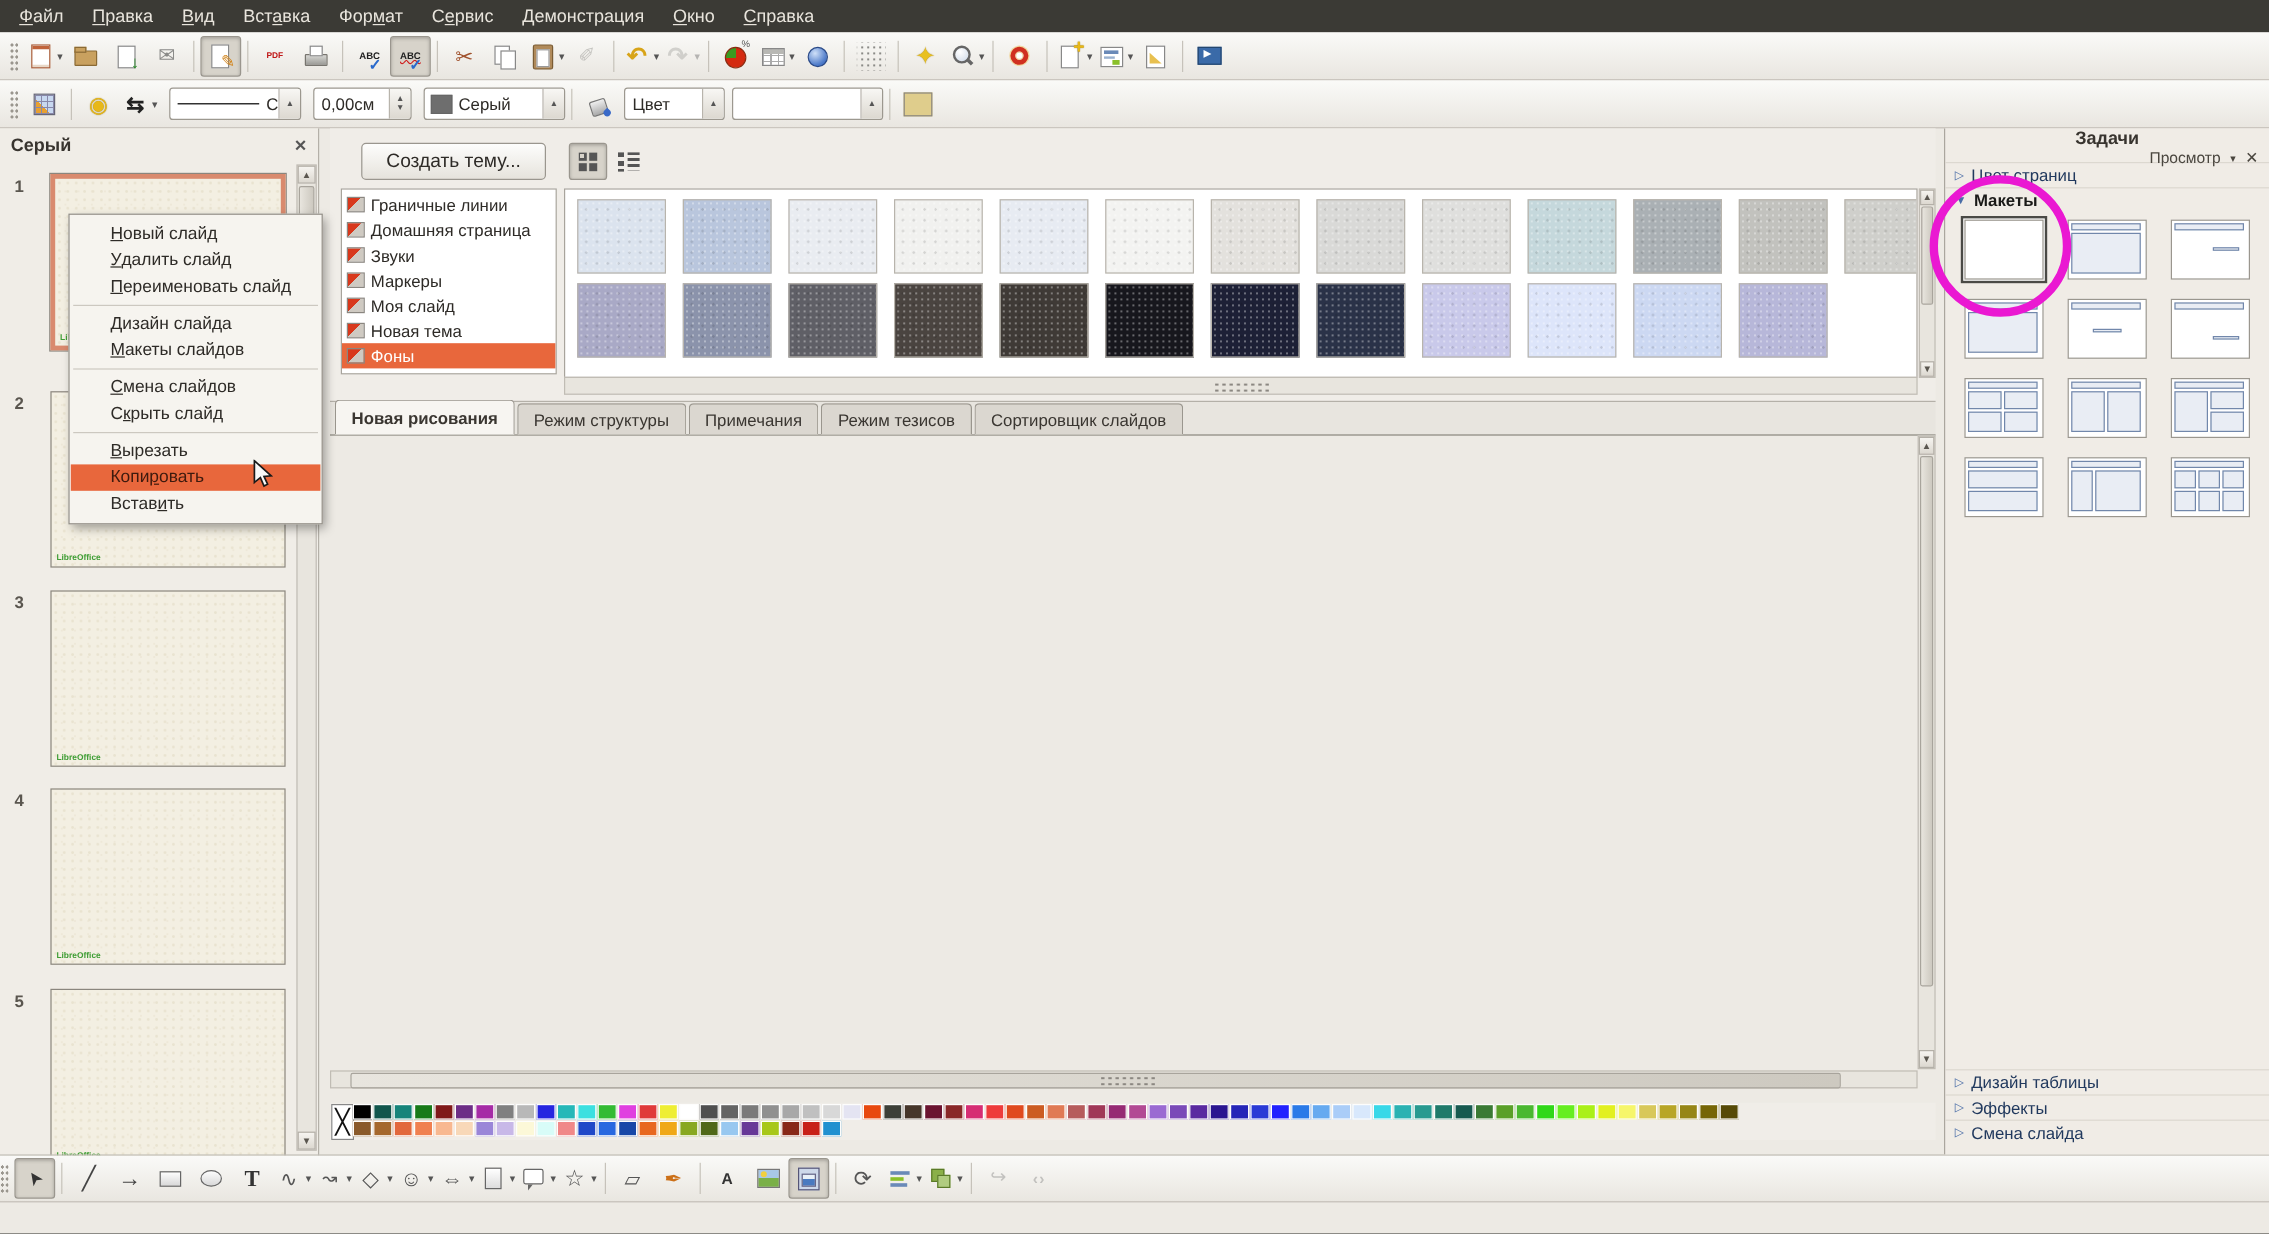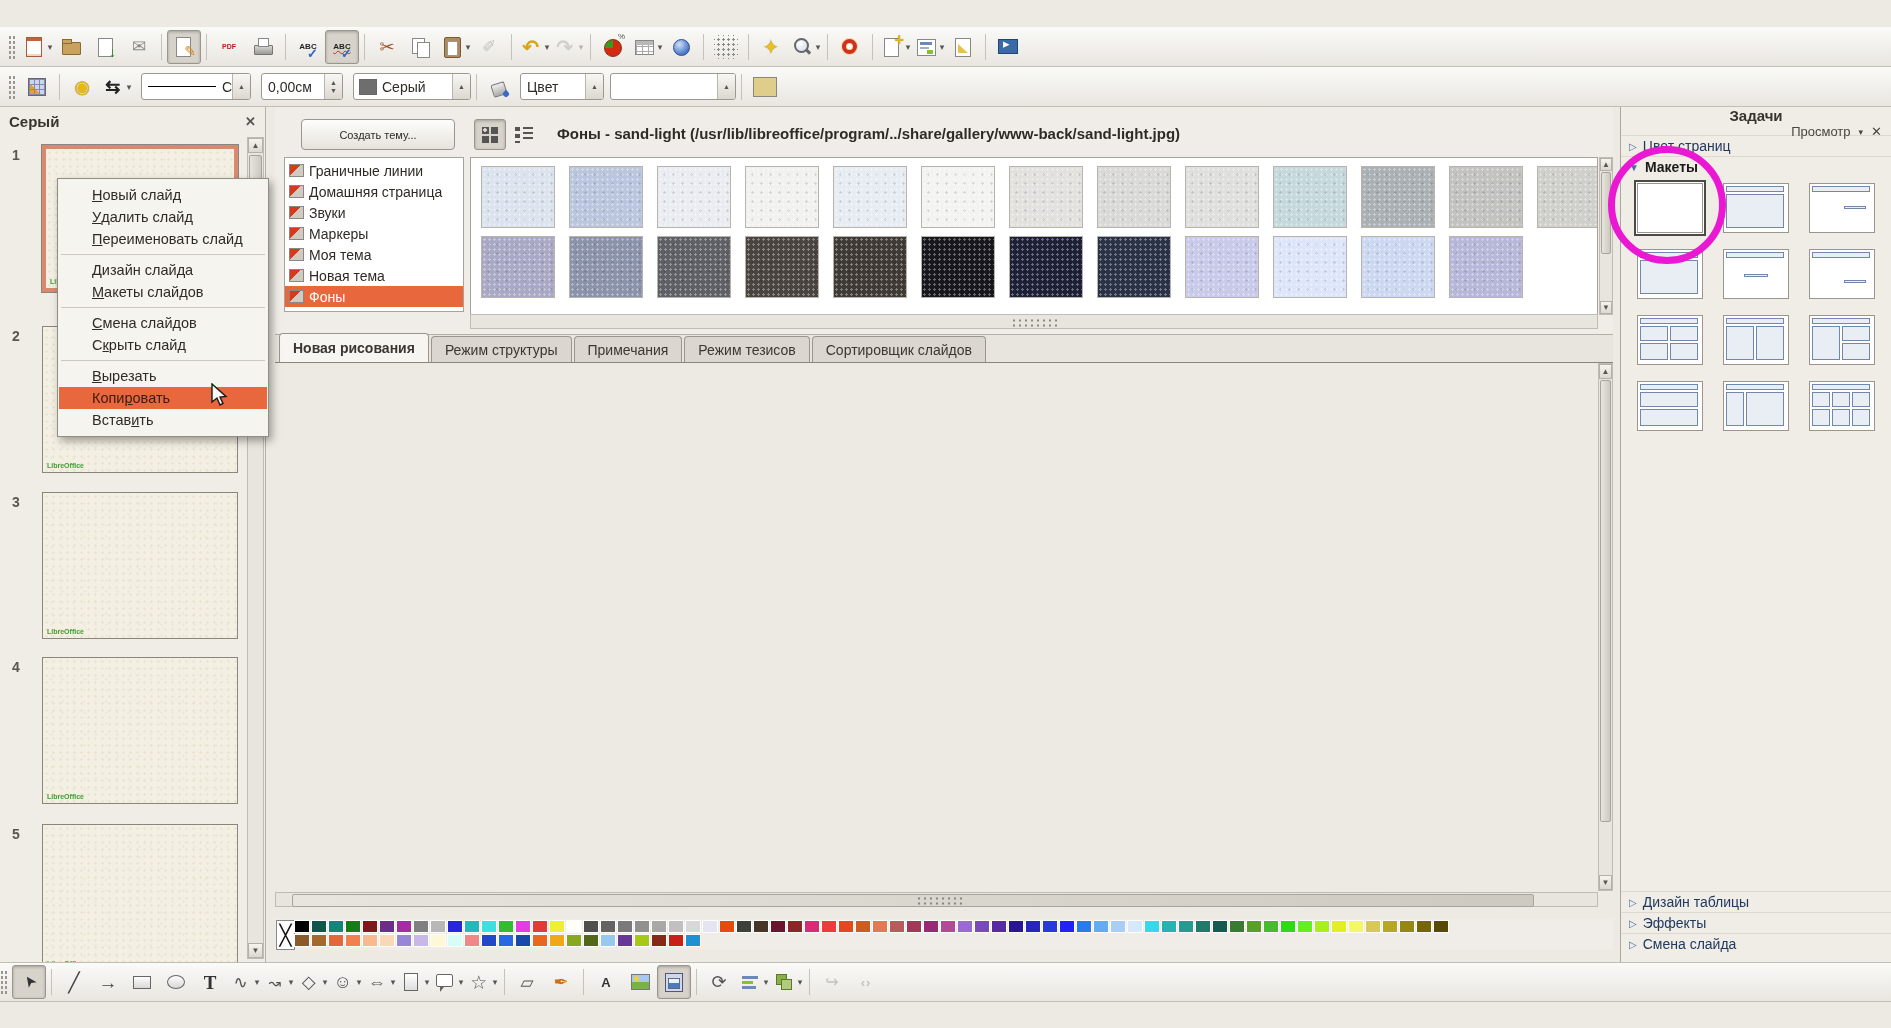--- a/index.html
+++ b/index.html
@@ -143,21 +143,21 @@
   .sand{background-color:#f3efe2;background-image:radial-gradient(#e9e3d0 1px,transparent 1.2px),radial-gradient(#eee8d8 1px,transparent 1.2px);
         background-size:7px 7px,11px 11px;background-position:0 0,3px 5px;}
   .thumb-logo{position:absolute;left:4px;bottom:3px;font-size:7px;color:#3f9e35;font-weight:bold;}
   .vsb{position:absolute;background:#e8e5de;border:1px solid #c0bcb4;box-sizing:border-box;}
   .sb-arrow{position:absolute;left:0;width:100%;height:15px;display:flex;align-items:center;justify-content:center;
             font-size:8px;color:#5a564f;background:linear-gradient(#f6f4f0,#dcd8d0);border:1px solid #b4b0a8;box-sizing:border-box;}
   .sb-thumb{position:absolute;left:1px;right:1px;background:linear-gradient(90deg,#e8e5de,#cdc9c0);border:1px solid #a8a49c;border-radius:2px;}
   
   #gallery{position:absolute;left:275px;top:107px;width:1338px;height:228px;background:#f0ede8;box-sizing:border-box;border-bottom:1px solid #b4b0a8;}
   #new-theme-btn{position:absolute;left:26px;top:12px;width:152px;height:29px;background:linear-gradient(#fdfdfc,#e6e3dc);
-      border:1px solid #9a968e;border-radius:4px;font-size:11px;display:flex;align-items:center;justify-content:center;}
+      border:1px solid #9a968e;border-radius:4px;font-size:16px;display:flex;align-items:center;justify-content:center;}
   .view-toggle{position:absolute;top:12px;width:30px;height:29px;border:1px solid transparent;border-radius:3px;
       display:flex;align-items:center;justify-content:center;}
   .view-toggle.pressed{background:#d7d3ca;border-color:#9a968e;box-shadow:inset 0 1px 3px rgba(0,0,0,.25);}
   .ic-grid-view::before{content:"";width:16px;height:16px;background:
       conic-gradient(#555 0 0) 0 0/7px 7px no-repeat,conic-gradient(#555 0 0) 9px 0/7px 7px no-repeat,
       conic-gradient(#555 0 0) 0 9px/7px 7px no-repeat,conic-gradient(#555 0 0) 9px 9px/7px 7px no-repeat;
       -webkit-mask:radial-gradient(circle at 3px 3px,transparent 2px,#000 2px);}
   .ic-list-view::before{content:"";width:18px;height:16px;background:
       repeating-linear-gradient(#555 0 2px,transparent 2px 5px) 8px 0/10px 15px no-repeat,
       repeating-linear-gradient(#555 0 4px,transparent 4px 7px) 0 0/5px 16px no-repeat;}
@@ -227,20 +227,31 @@
   
   #magenta-circle{position:absolute;left:1608px;top:146px;width:118px;height:118px;border:7px solid #ea18d2;
       border-radius:50%;z-index:50;box-sizing:border-box;}
   #cursor{position:absolute;left:210px;top:383px;z-index:60;}
 </style>
 </head>
 <body>
 
 <div id="app">
 
+  <div id="menubar">
+      <div class="menu-item"><u>Ф</u>айл</div>
+      <div class="menu-item"><u>П</u>равка</div>
+      <div class="menu-item"><u>В</u>ид</div>
+      <div class="menu-item">Вст<u>а</u>вка</div>
+      <div class="menu-item">Фор<u>м</u>ат</div>
+      <div class="menu-item">С<u>е</u>рвис</div>
+      <div class="menu-item"><u>Д</u>емонстрация</div>
+      <div class="menu-item"><u>О</u>кно</div>
+      <div class="menu-item"><u>С</u>правка</div>
+    </div>
 
   <div id="toolbar1" class="toolbar">
     <div class="grip"></div>
   <div class="tb-btn">
         <span class="ic" data-i="new-presentation"></span>
         <span class="dd">▾</span>
       </div>
       <div class="tb-btn">
         <span class="ic" data-i="open"></span>
       </div>
@@ -424,41 +435,40 @@
   </div>
 
   <div id="gallery">
     <div id="new-theme-btn">Создать тему...</div>
     <div class="view-toggle pressed" style="left:199px;">
         <span class="ic-grid-view" style="display:flex;"></span>
       </div>
     <div class="view-toggle" style="left:233px;">
         <span class="ic-list-view" style="display:flex;"></span>
       </div>
-    <div id="gallery-title">Фоны - sand-light (/usr/lib/libreoffice/program/../share/gallery/www-back/sand-light.jpg)</div>
     <div id="theme-list">
         <div class="theme-row">
           <span class="theme-ico"></span>
           <span>Граничные линии</span>
         </div>
         <div class="theme-row">
           <span class="theme-ico"></span>
           <span>Домашняя страница</span>
         </div>
         <div class="theme-row">
           <span class="theme-ico"></span>
           <span>Звуки</span>
         </div>
         <div class="theme-row">
           <span class="theme-ico"></span>
           <span>Маркеры</span>
         </div>
         <div class="theme-row">
           <span class="theme-ico"></span>
-          <span>Моя тема</span>
+          <span>Моя слайд</span>
         </div>
         <div class="theme-row">
           <span class="theme-ico"></span>
           <span>Новая тема</span>
         </div>
         <div class="theme-row selected">
           <span class="theme-ico"></span>
           <span>Фоны</span>
         </div>
       </div>

